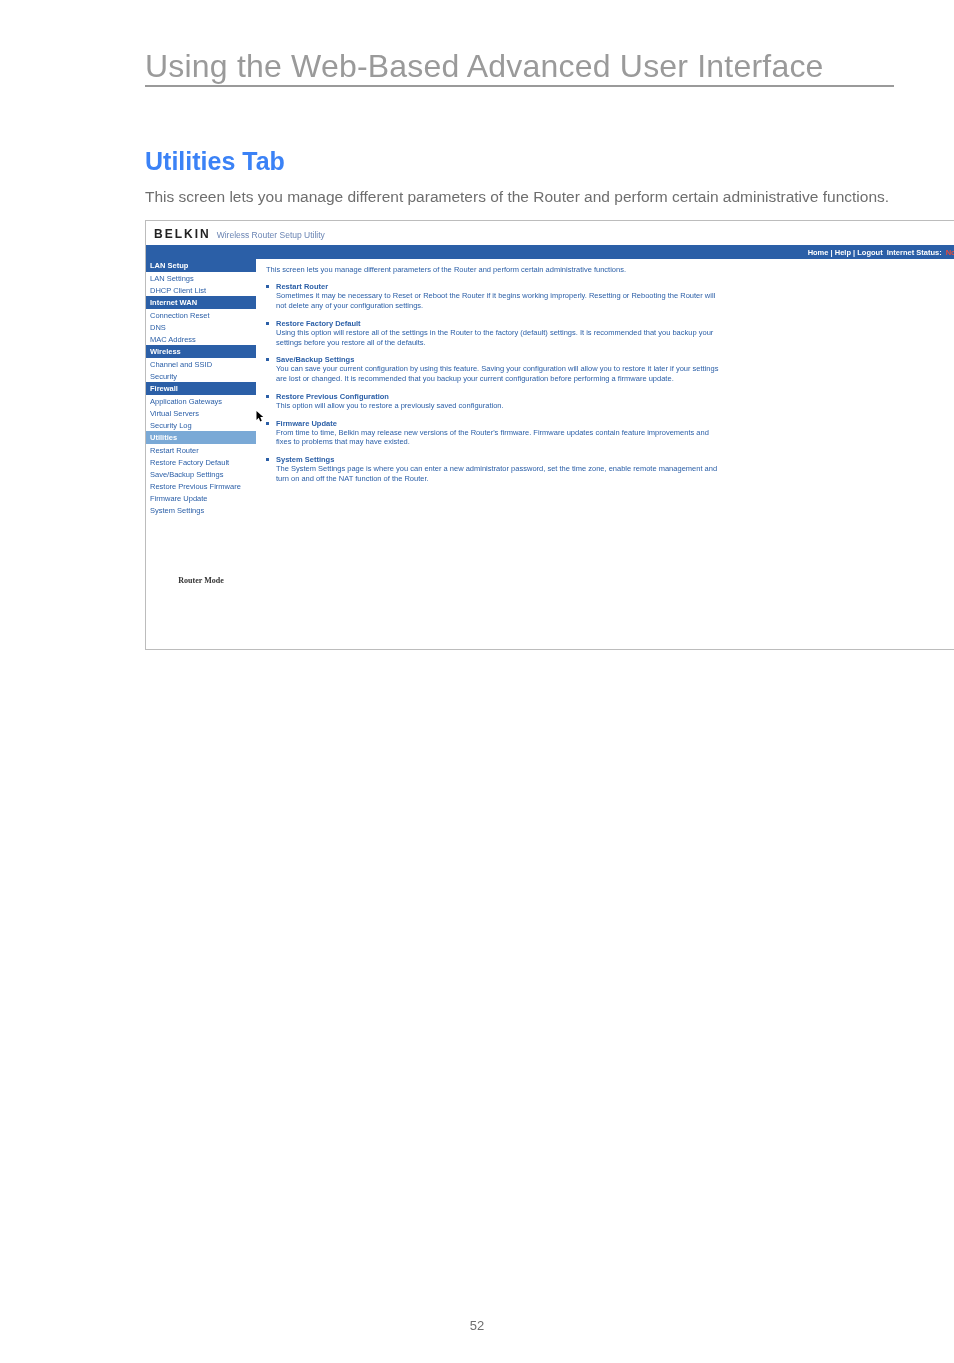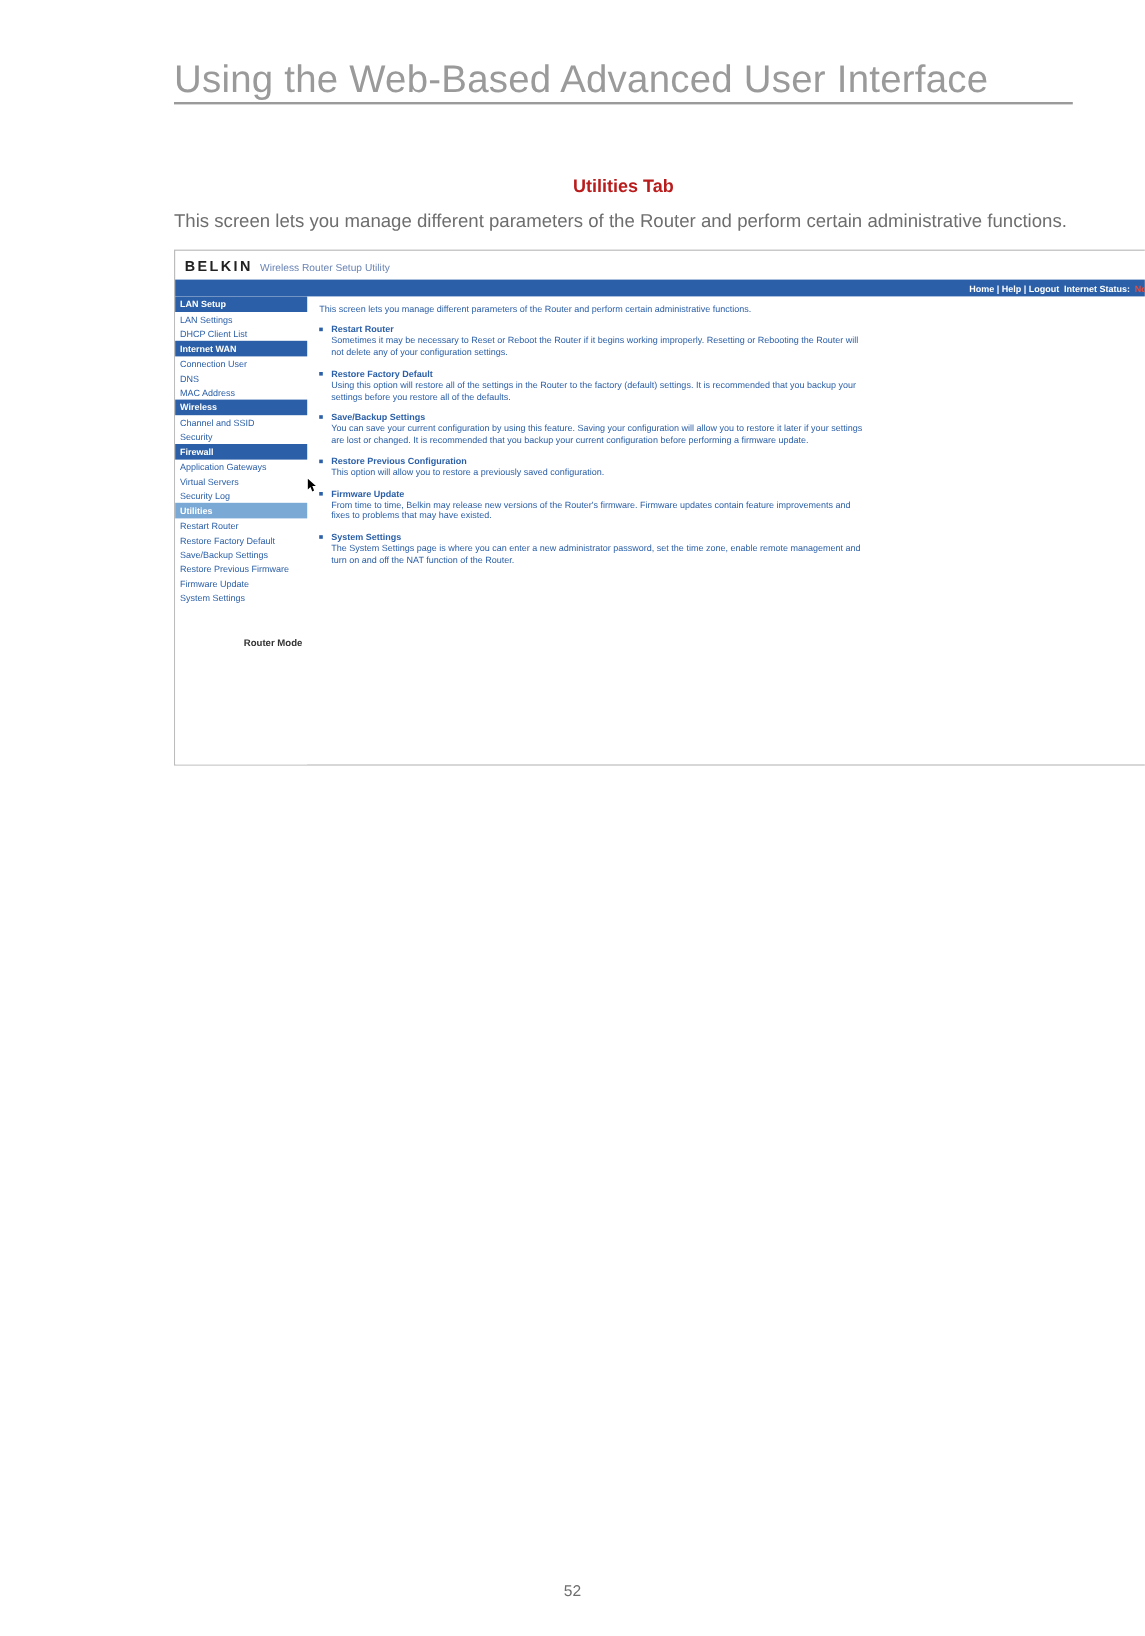--- a/index.html
+++ b/index.html
@@ -20,25 +20,24 @@
   }
   .title-rule {
     margin: 0 60px 0 145px;
     border: none;
     border-top: 2px solid #9a9a9a;
   }
   .section {
     padding: 60px 60px 0 145px;
   }
   .section-heading {
-    font-size: 15px;
-    font-weight: bold;
-    color: #b91c1c;
+    font-size: 25px;
+    font-weight: bold;
+    color: #3b82f6;
     margin-bottom: 10px;
-    text-align: center;
   }
   .section-desc {
     font-size: 15.5px;
     color: #6e6e6e;
     line-height: 1.45;
     text-align: justify;
     margin-bottom: 12px;
   }
   
   .shot {
@@ -104,26 +103,27 @@
   }
   .cursor-arrow {
     position: absolute;
     left: 110px;
     top: 190px;
     width: 10px;
     height: 12px;
     pointer-events: none;
   }
   .router-mode {
-    margin-top: 23px;
-    text-align: right;
+    margin-top: 56px;
+    text-align: center;
     font-size: 8px;
     font-weight: bold;
     color: #333;
     padding: 4px;
+    font-family: Liberation Serif, serif;
   }
   
   .main {
     flex: 1;
     padding: 6px 8px 8px 10px;
     font-size: 7.5px;
     min-height: 390px;
   }
   .main-title {
     color: #d98100;
@@ -188,21 +188,21 @@
       <span>Home | Help | Logout</span>
       <span>Internet Status:</span>
       <span class="status-red">No Connection</span>
     </div>
     <div class="shot-body">
       <div class="sidebar" id="sidebar">
           <div class="nav-head">LAN Setup</div>
           <div class="nav-item">LAN Settings</div>
           <div class="nav-item">DHCP Client List</div>
           <div class="nav-head">Internet WAN</div>
-          <div class="nav-item">Connection User</div>
+          <div class="nav-item">Connection Reset</div>
           <div class="nav-item">DNS</div>
           <div class="nav-item">MAC Address</div>
           <div class="nav-head">Wireless</div>
           <div class="nav-item">Channel and SSID</div>
           <div class="nav-item">Security</div>
           <div class="nav-head">Firewall</div>
           <div class="nav-item">Application Gateways</div>
           <div class="nav-item">Virtual Servers</div>
           <div class="nav-item">Security Log</div>
           <div class="nav-head" style="background: rgb(122, 169, 214);">Utilities</div>

